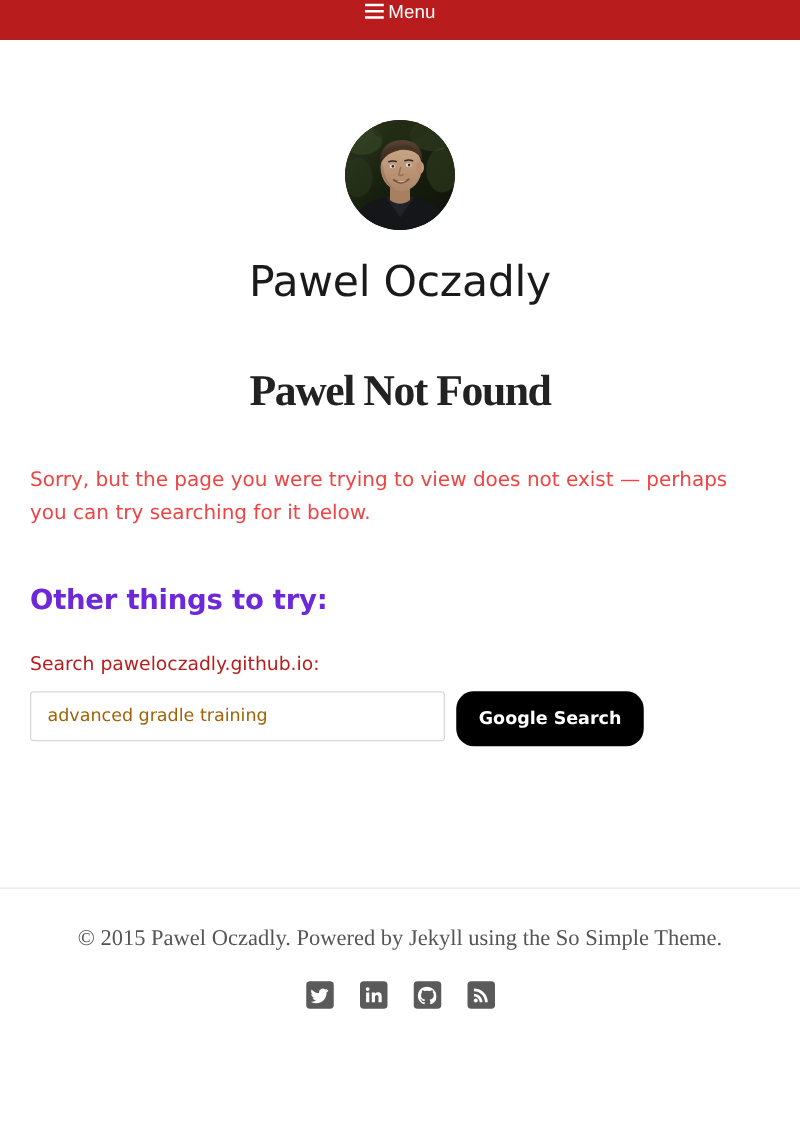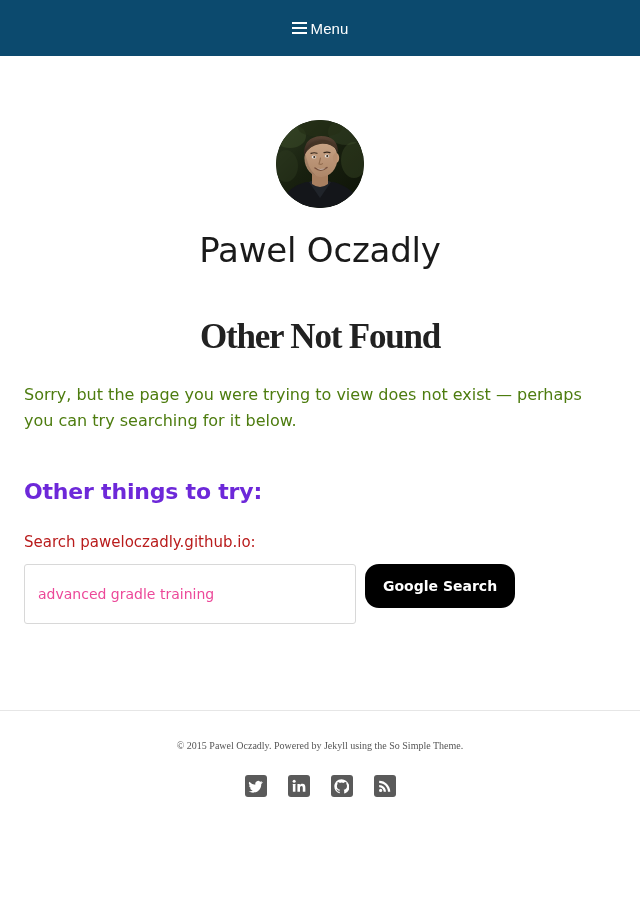--- a/index.html
+++ b/index.html
@@ -7,23 +7,23 @@
     margin: 0; padding: 0;
     width: 640px; height: 903px;
     background: #ffffff;
     font-family: "Liberation Sans", sans-serif;
     -webkit-font-smoothing: antialiased;
   }
   .page { width: 640px; height: 903px; position: relative; overflow: hidden; background:#fff; }
 
   
   .navbar {
-    height: 56px; width: 100%;
-    background: #0c4a6e;
-    display: flex; align-items: center; justify-content: center;
+    height: 32px; width: 100%;
+    background: #b91c1c;
+    display: flex; align-items: flex-start; justify-content: center;
   }
   .menu-toggle {
     display: flex; align-items: center; gap: 4px;
     color: #ffffff; font-size: 15px; line-height: 1;
     cursor: pointer; user-select: none;
     font-family: "Liberation Sans", sans-serif;
   }
   .hamburger { display: inline-block; width: 15px; }
   .hamburger i {
     display: block; height: 2px; background: #ffffff;
@@ -58,43 +58,43 @@
   .main { padding: 0 24px; }
   .entry-title {
     text-align: center;
     margin: 50px 0 0 0;
     font-family: "Liberation Serif", serif;
     font-size: 35px; font-weight: 700;
     color: #222222; letter-spacing: -1.2px;
     line-height: 1.05;
   }
   .entry-body {
-    margin: 26px 0 0 0;
-    font-family: "DejaVu Sans", sans-serif;
-    font-size: 16px; line-height: 1.62; color: #4d7c0f;
+    margin: 39px 0 0 0;
+    font-family: "DejaVu Sans", sans-serif;
+    font-size: 16px; line-height: 1.62; color: #ef4444;
     max-width: 582px;
   }
   .section-head {
     margin: 45px 0 0 0;
     font-family: "DejaVu Sans", sans-serif;
     font-size: 22px; font-weight: 700; color: #6d28d9;
     letter-spacing: -0.2px;
   }
 
   
   .search-label {
     margin: 29px 0 0 0;
     font-family: "DejaVu Sans", sans-serif;
     font-size: 15px; color: #b91c1c;
   }
   .search-row { display: flex; align-items: stretch; margin-top: 13px; }
   .search-input {
-    width: 332px; height: 60px;
+    width: 332px; height: 40px;
     border: 1px solid #d8d8d8; border-radius: 3px;
-    background: #ffffff; color: #ec4899;
+    background: #ffffff; color: #a16207;
     padding: 0 13px; font-size: 14px;
     font-family: "DejaVu Sans", sans-serif;
     outline: none;
   }
   .search-input::placeholder { color: #9a9a9a; }
   .search-button {
     margin-left: 9px;
     height: 44px; padding: 0 18px;
     background: #000000; color: #ffffff;
     border: none; border-radius: 14px;
@@ -107,21 +107,21 @@
   .footer-divider {
     position: absolute; left: 0; right: 0; top: 710px;
     height: 1px; background: #e6e6e6;
   }
   .footer {
     position: absolute; left: 0; right: 0; top: 711px;
     text-align: center; padding-top: 29px;
   }
   .copyright {
     font-family: "Liberation Serif", serif;
-    font-size: 10px; color: #555555; margin: 0;
+    font-size: 18px; color: #555555; margin: 0;
   }
   .social { margin-top: 24px; display: flex; justify-content: center; gap: 21px; }
   .social-link {
     width: 22px; height: 22px; display: block;
     background: #5a5a5a; border-radius: 3px;
     display: flex; align-items: center; justify-content: center;
     cursor: pointer;
   }
   .social-link svg { display: block; }
 </style>
@@ -200,21 +200,21 @@
           <ellipse cx="45" cy="38" rx="16.5" ry="19" fill="#000" opacity="0.06"></ellipse>
           <path d="M29 30 Q31 48 40 56 Q32 52 29 42 Z" fill="#000" opacity="0.12"></path>
         </g>
       </svg>
     </div>
 
     <h1 class="site-title">Pawel Oczadly</h1>
   </div>
 
   <div class="main">
-    <h2 class="entry-title">Other Not Found</h2>
+    <h2 class="entry-title">Pawel Not Found</h2>
     <p class="entry-body">Sorry, but the page you were trying to view does not exist — perhaps you can try searching for it below.</p>
     <h3 class="section-head">Other things to try:</h3>
 
     <form class="search-form">
       <p class="search-label">Search paweloczadly.github.io:</p>
       <div class="search-row">
         <input class="search-input" type="text" value="advanced gradle training" style="">
         <button class="search-button">Google Search</button>
       </div>
     </form>

